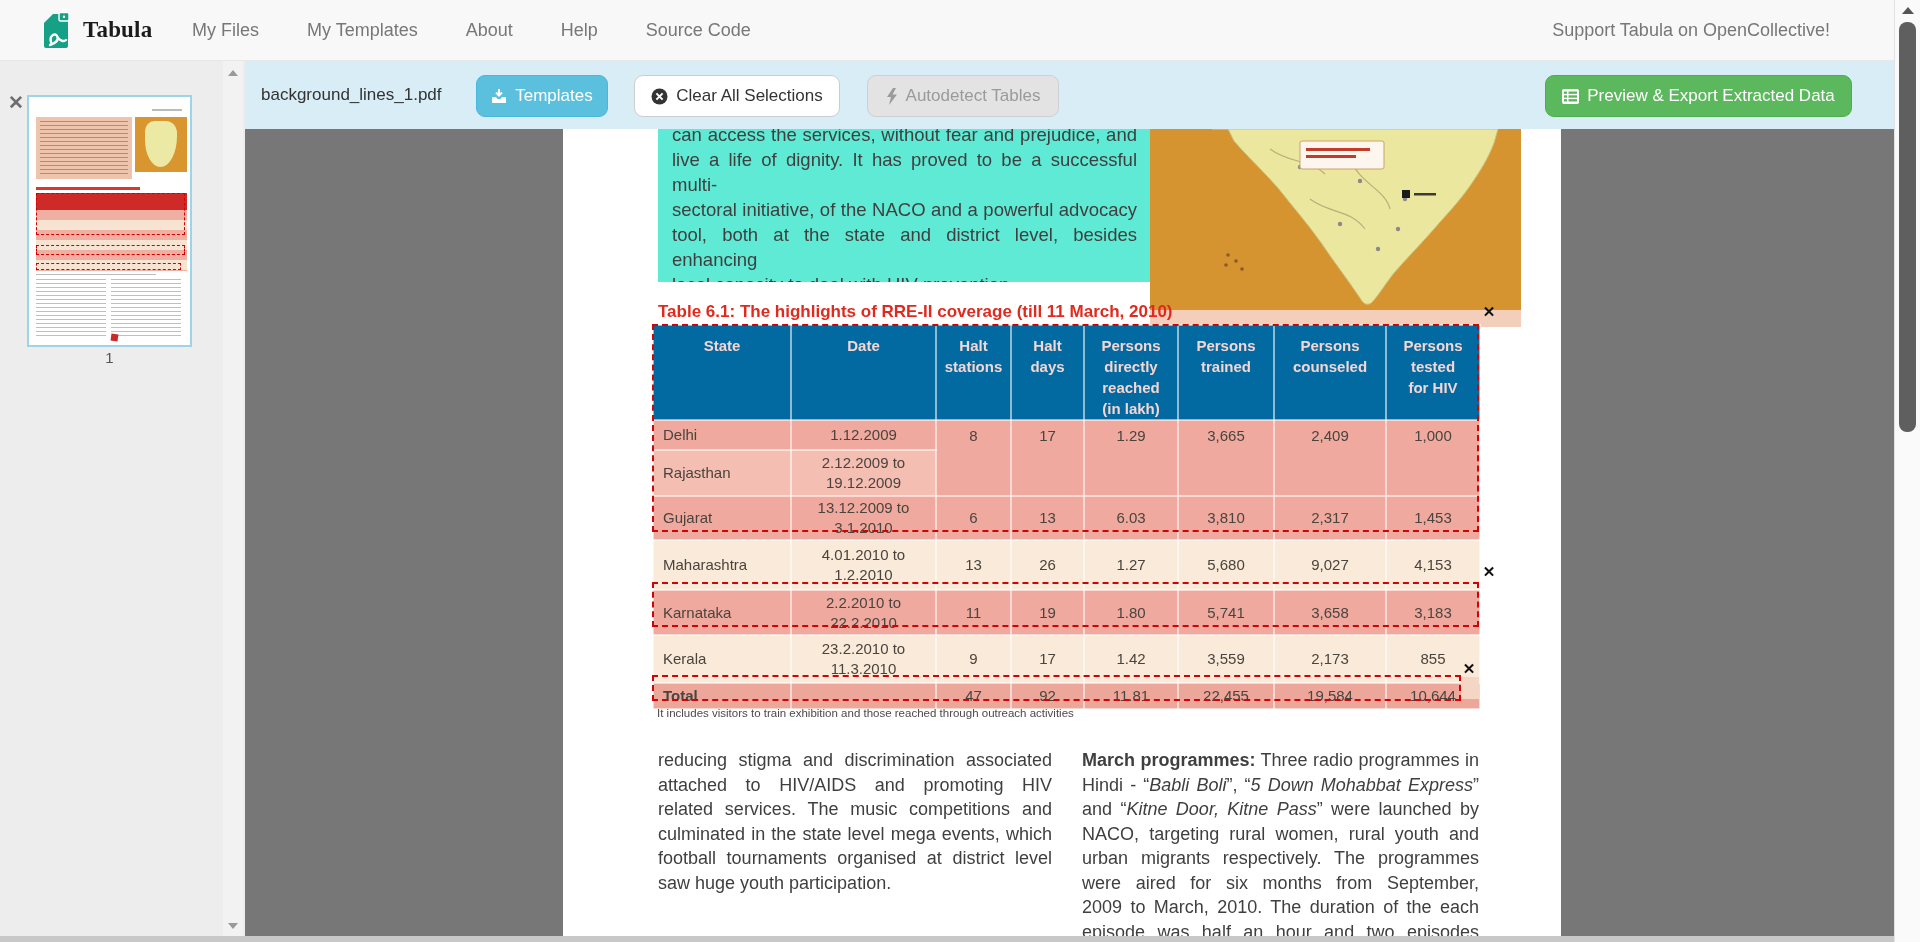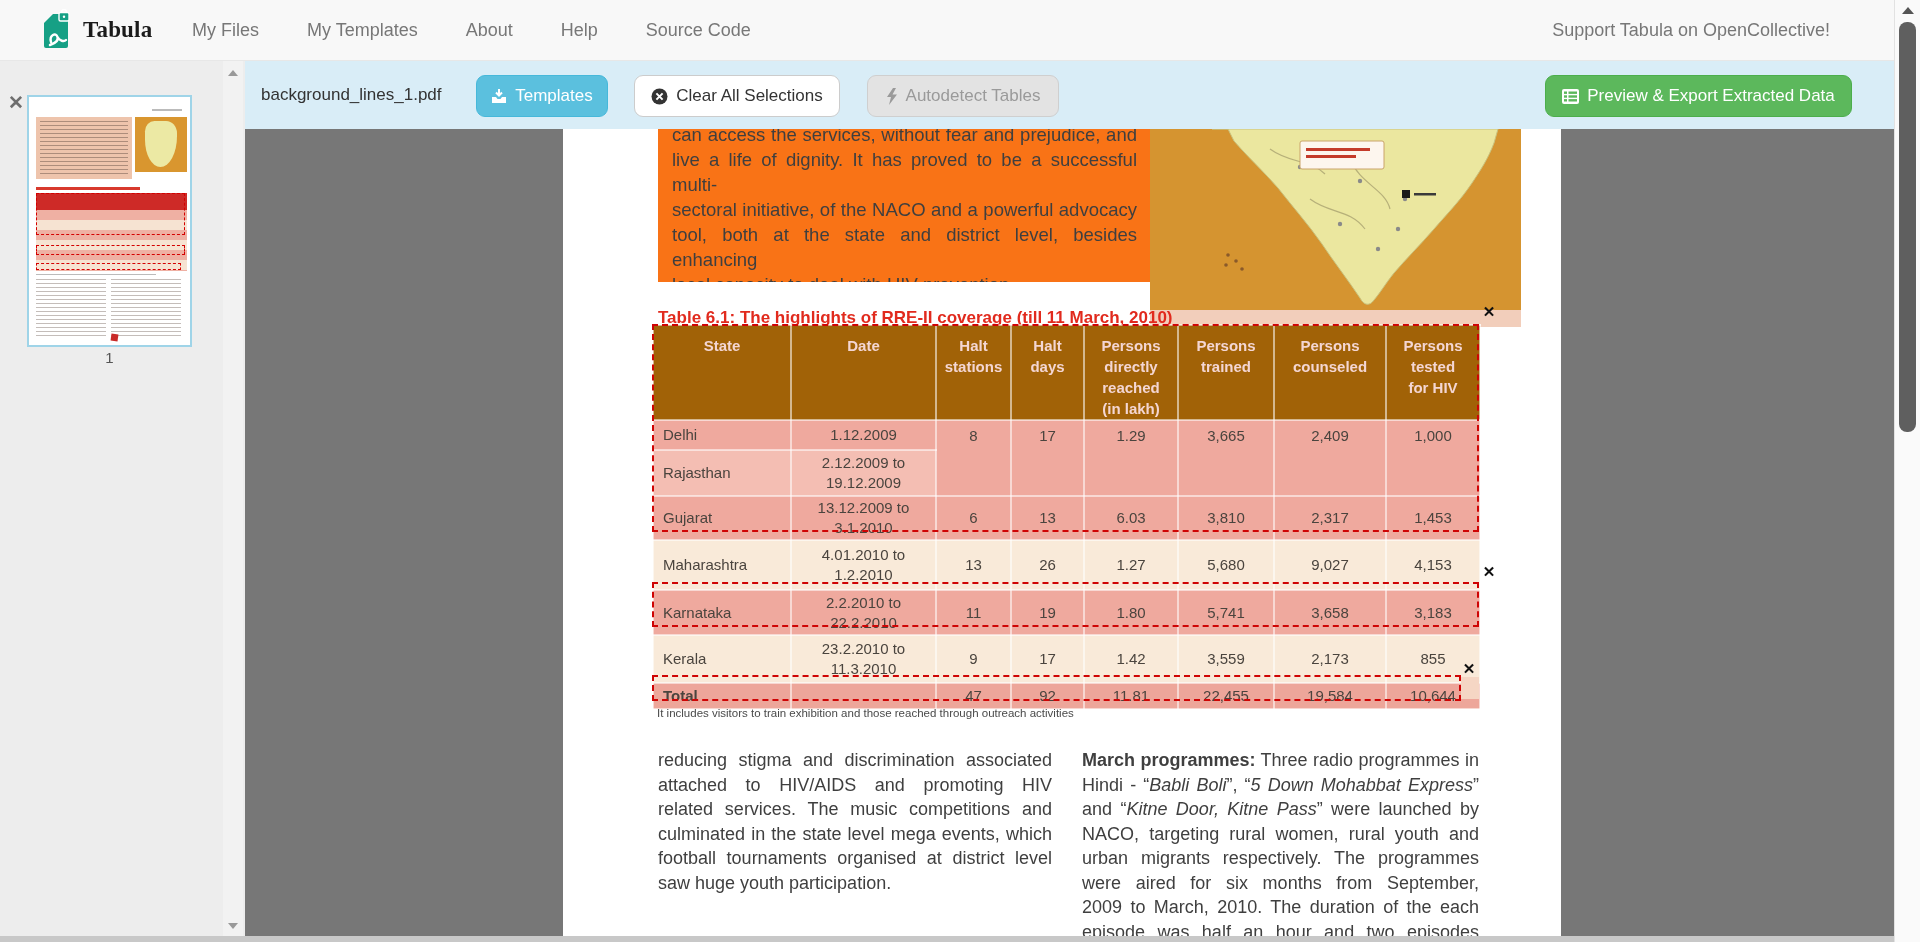--- a/index.html
+++ b/index.html
@@ -61,39 +61,39 @@
                cursor:default; }
   .btn-export{ left:1300px; width:307px; background:#5cb85c; border-color:#4cae4c; color:#fff; }
 
   
   .pdf-page { position:absolute; left:318px; top:68px; width:998px; height:813px; background:#fff;
               cursor:crosshair; }
   .pdf-text { color:#3f3f3f; }
   .pline { text-align:justify; text-align-last:justify; }
   .pline.lastline { text-align-last:left; }
   .intro-block { position:absolute; left:95px; top:0; width:492px; height:153px;
-                 background:#f97316; overflow:hidden; padding:0 13px 0 14px; }
+                 background:#5eead4; overflow:hidden; padding:0 13px 0 14px; }
   .intro-inner { margin-top:-7px; font-size:18.5px; line-height:25px; }
   .map-block { position:absolute; left:587px; top:0; width:371px; height:198px; background:#f2cebb; }
-  .table-title { position:absolute; left:95px; top:179px; font-size:17px; font-weight:bold;
+  .table-title { position:absolute; left:95px; top:173px; font-size:17px; font-weight:bold;
                  color:#e12a1d; }
   .footnote { position:absolute; left:94px; top:578px; font-size:11.5px; color:#4a4a4a; }
   .col-left  { position:absolute; left:95px;  top:619px; width:394px; font-size:18px; line-height:24.5px; }
   .col-right { position:absolute; left:519px; top:619px; width:397px; font-size:18px; line-height:24.5px; }
 
   
   .dtable-wrap { position:absolute; left:89px; top:195px; }
   table.dtable { border-collapse:collapse; table-layout:fixed; width:827px;
                  font-size:15px; color:#4a443e; }
   .dtable col.c0{width:138px}.dtable col.c1{width:145px}.dtable col.c2{width:75px}
   .dtable col.c3{width:73px}.dtable col.c4{width:94px}.dtable col.c5{width:96px}
   .dtable col.c6{width:112px}.dtable col.c7{width:94px}
   .dtable th, .dtable td { border:2px solid rgba(255,255,255,.55); white-space:pre-line;
                            text-align:center; vertical-align:middle; }
-  .dtable thead tr { height:88px; background:#a16207; }
+  .dtable thead tr { height:88px; background:#0369a1; }
   .dtable th { color:#f4d6d3; font-weight:bold; vertical-align:top; padding-top:9px;
                font-size:15px; line-height:21px; }
   .dtable td { line-height:20px; }
   .dtable td.a-left { text-align:left; padding-left:9px; }
   .dtable td.vtop { vertical-align:top; padding-top:5px; }
   .dtable td.bold { font-weight:bold; }
   tbody tr.tone-pink  td { background:#efa99e; }
   tbody tr.tone-light td { background:#f4beb3; }
   tbody tr.tone-cream td { background:#f9ead9; }
   tbody tr.tone-total td { background:#eda69a; }

